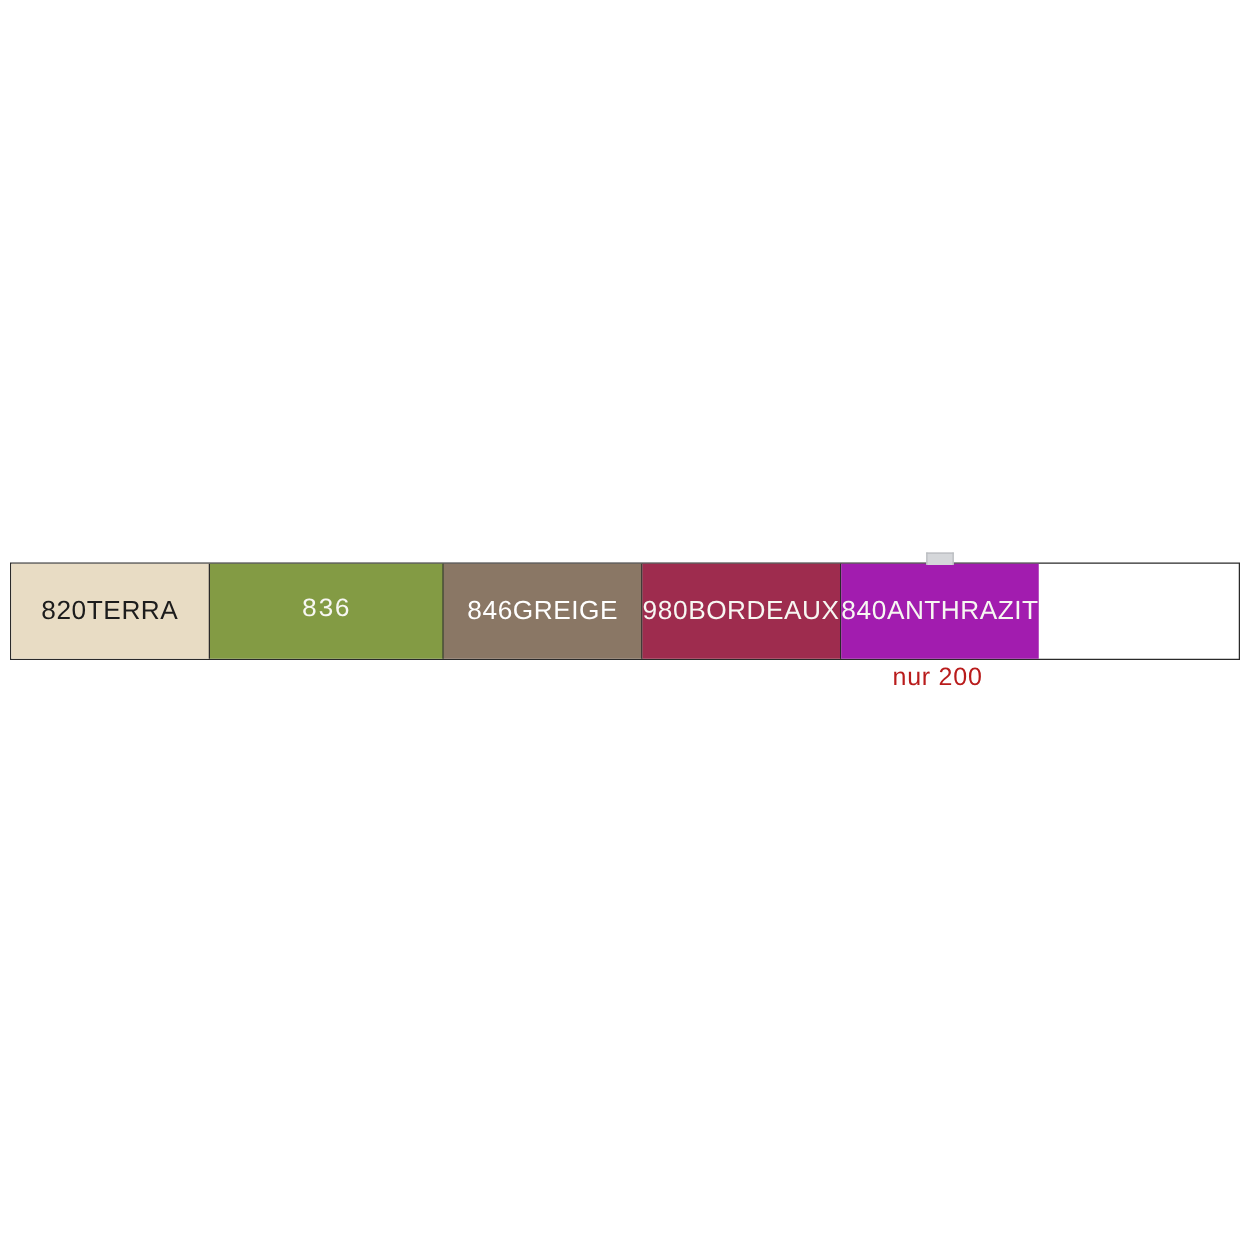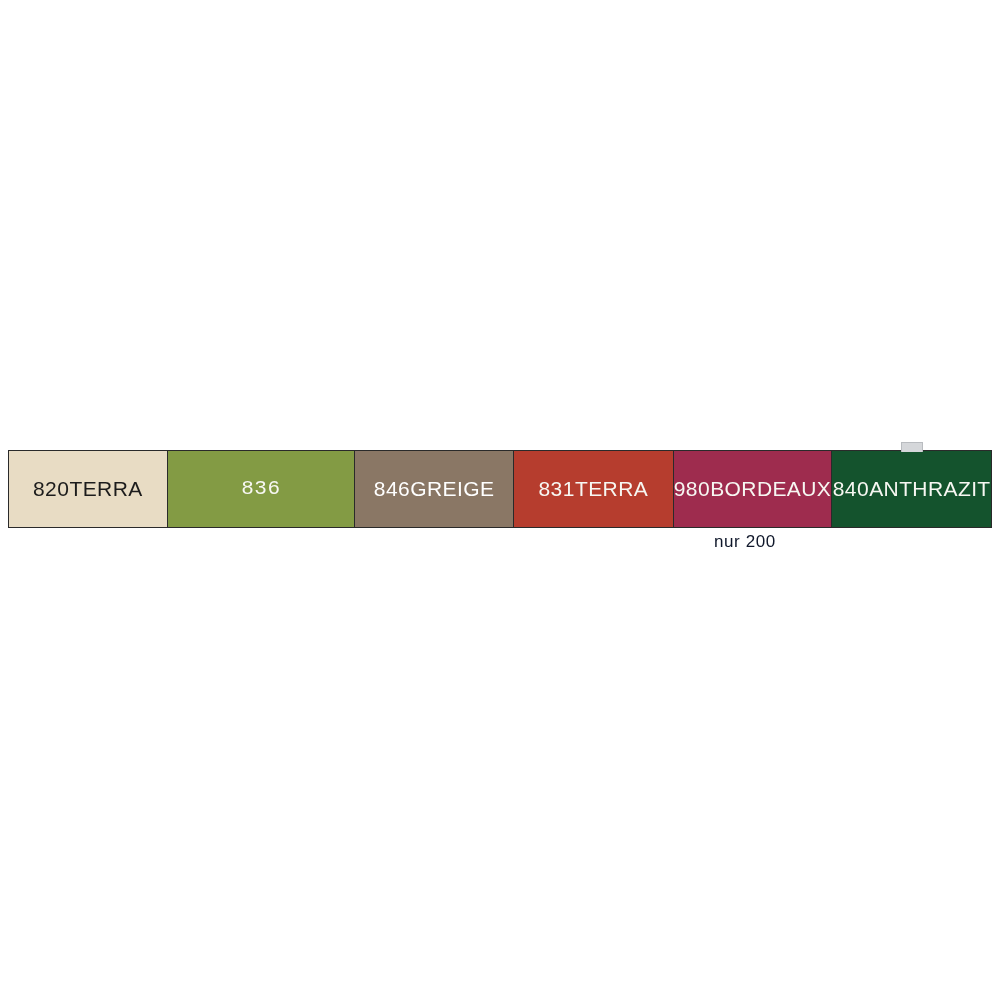--- a/index.html
+++ b/index.html
@@ -74,23 +74,23 @@
     width: 22px;
     height: 10px;
     background: #d5d7da;
     border: 1px solid #b9bcc0;
     border-bottom: none;
     box-sizing: border-box;
   }
 
   .note {
     position: absolute;
-    font-size: 17px;
+    font-size: 20px;
     line-height: 24px;
-    color: #0f172a;
+    color: #b91c1c;
     letter-spacing: 0.6px;
     white-space: nowrap;
   }
 </style>
 </head>
 <body>
 
 <div id="color-chart">
 
   <div class="swatch-strip">
@@ -102,31 +102,27 @@
 
     <div class="swatch" style="background:#839b44; color:#f7f7f2; width:19.11%;font-family:Liberation Mono, monospace;">
       <span class="swatch-code">836</span>
     </div>
 
     <div class="swatch" style="background:#8a7765; color:#ffffff; width:16.16%;">
       <span class="swatch-code">846</span>
       <span class="swatch-label">GREIGE</span>
     </div>
 
-    <div class="swatch" style="background:#b63d2e; color:#f7f7f2; width:16.26%;">
-      <span class="swatch-code">831</span>
-      <span class="swatch-label">TERRA</span>
-    </div>
 
     <div class="swatch" style="background:#9e2c4e; color:#f7f7f2; width:16.16%;">
       <span class="swatch-code">980</span>
       <span class="swatch-label">BORDEAUX</span>
     </div>
 
-    <div class="swatch" style="background:#14532d; color:#f7f7f2; width:16.16%;">
+    <div class="swatch" style="background:#a21caf; color:#f7f7f2; width:16.16%;">
       <span class="swatch-tab"></span>
       <span class="swatch-code">840</span>
       <span class="swatch-label">ANTHRAZIT</span>
     </div>
 
   </div>
 
   <div class="note" style="left: 706px; top: 80px;">nur 200</div>
 
 </div>

